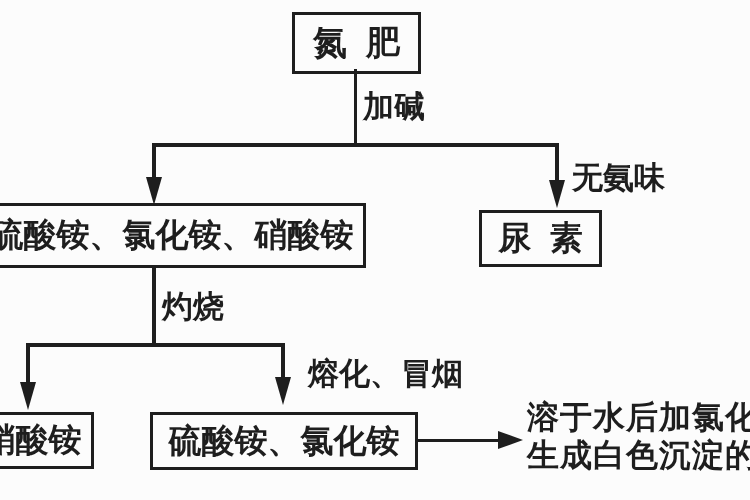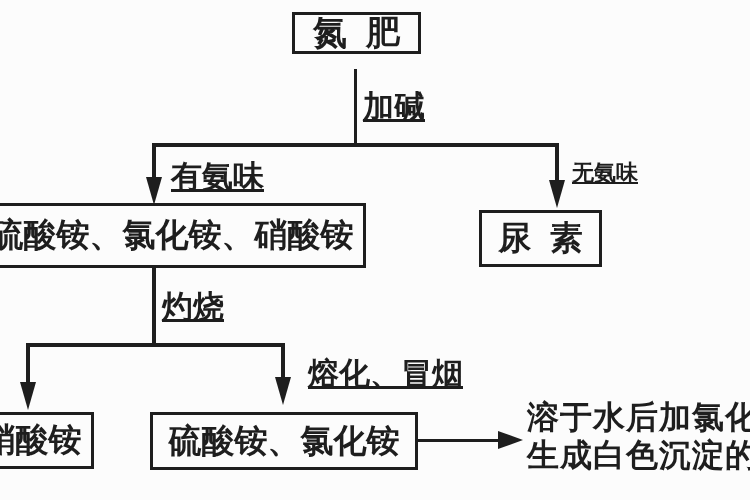--- a/index.html
+++ b/index.html
@@ -21,21 +21,20 @@
     font-weight:bold;
     white-space:pre;
     box-sizing:border-box;
   }
   .line{position:absolute;background:var(--ink,#1e1e1e);}
   .elabel{
     position:absolute;
     font-weight:bold;
     white-space:nowrap;
     line-height:1.1;
-    text-decoration:underline;
   }
   .arrow-down{
     position:absolute;width:0;height:0;
     border-left:8px solid transparent;
     border-right:8px solid transparent;
     border-top:28px solid var(--ink,#1e1e1e);
   }
   .arrow-right{
     position:absolute;width:0;height:0;
     border-top:9px solid transparent;
@@ -47,21 +46,21 @@
     font-weight:bold;
     white-space:nowrap;
     letter-spacing:1px;
   }
 </style>
 </head>
 <body style="--bg: #fcfcfc; --ink: #1e1e1e;">
 
 <div class="canvas">
 
-  <div class="box" style="left:292px;top:12px;width:129px;height:42px;font-size:34px;">
+  <div class="box" style="left:292px;top:12px;width:129px;height:62px;font-size:34px;">
     <span>氮  肥</span>
   </div>
 
   <div class="box" style="left:-22px;top:203px;width:388px;height:65px;font-size:33px;">
     <span>硫酸铵、氯化铵、硝酸铵</span>
   </div>
 
   <div class="box" style="left:479px;top:210px;width:123px;height:57px;font-size:33px;">
     <span>尿  素</span>
   </div>
@@ -84,22 +83,21 @@
   <div class="line" style="left:281px;top:346px;width:4px;height:33px;"></div>
   <div class="line" style="left:418px;top:439px;width:82px;height:3px;"></div>
 
   <div class="arrow-down" style="left:146px;top:177px;"></div>
   <div class="arrow-down" style="left:549px;top:180px;"></div>
   <div class="arrow-down" style="left:20px;top:382px;"></div>
   <div class="arrow-down" style="left:275px;top:377px;"></div>
   <div class="arrow-right" style="left:498px;top:431px;"></div>
 
   <div class="elabel" style="left:363px;top:90px;font-size:31px;">加碱</div>
-  <div class="elabel" style="left:171px;top:160px;font-size:31px;">有氨味</div>
-  <div class="elabel" style="left:572px;top:161px;font-size:22px;">无氨味</div>
+  <div class="elabel" style="left:572px;top:161px;font-size:31px;">无氨味</div>
   <div class="elabel" style="left:162px;top:290px;font-size:31px;">灼烧</div>
   <div class="elabel" style="left:308px;top:357px;font-size:31px;">熔化、冒烟</div>
 
   <div class="note" style="left:527px;top:398px;font-size:32px;line-height:38px;">
     <div>溶于水后加氯化</div>
     <div>生成白色沉淀的</div>
   </div>
 
 </div>
 

